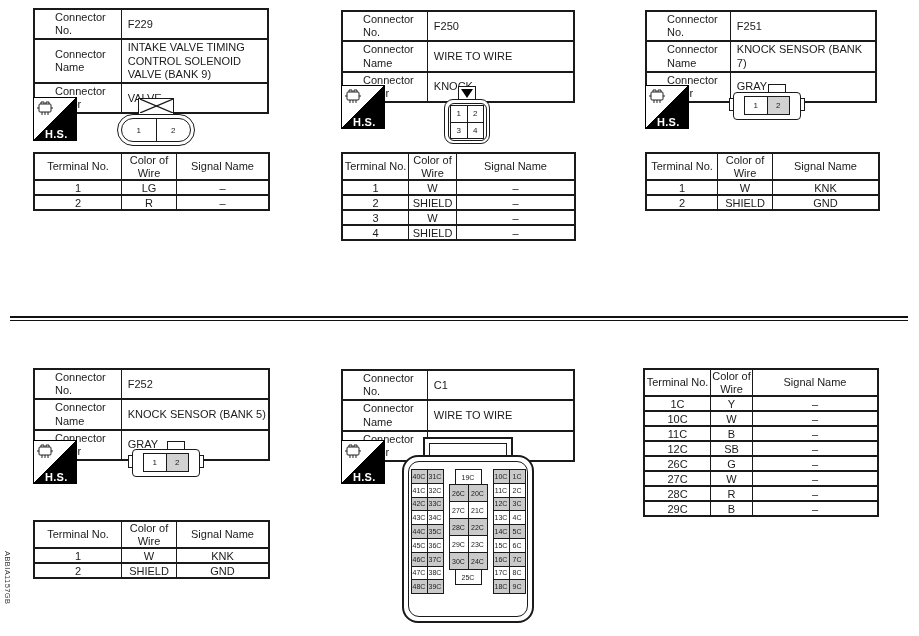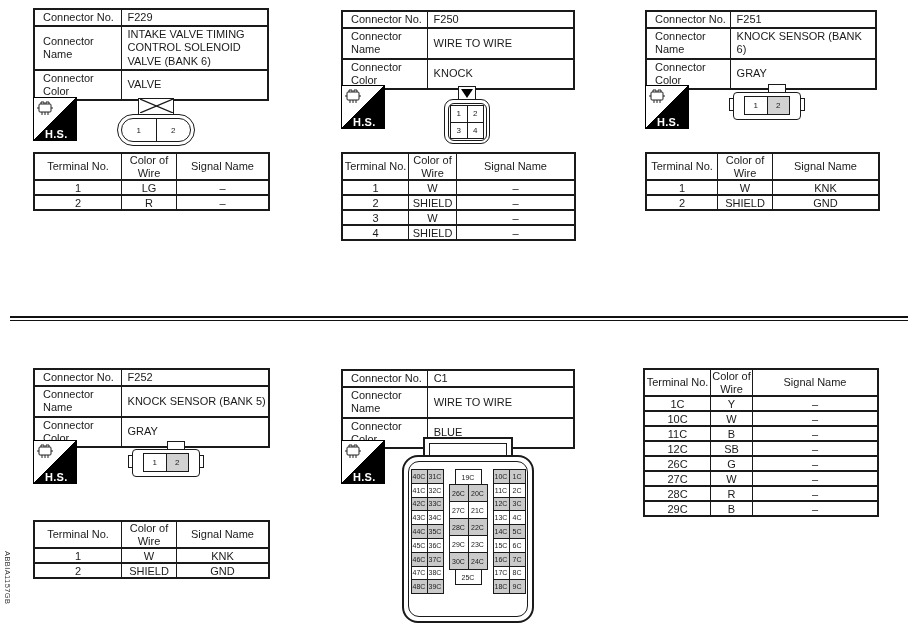--- a/index.html
+++ b/index.html
@@ -14,21 +14,21 @@
   table { border-collapse:separate; border-spacing:0; }
   .t { border:1px solid #1a1a1a; background:#fff; }
   .t td, .t th {
     border-top:1px solid #1a1a1a; border-bottom:1px solid #1a1a1a;
     border-right:1px solid #1a1a1a; border-left:0;
     font-size:11px; font-weight:normal; background:#fff;
   }
   .t td:first-child, .t th:first-child { border-left:1px solid #1a1a1a; }
 
   .info td { height:17px; vertical-align:middle; line-height:1.2; }
-  .info .lbl { padding:1px 2px 1px 8px; }
+  .info .lbl { padding:1px 2px 1px 20px; }
   .info .val { padding:1px 2px 1px 6px; }
 
   .term th { text-align:center; height:27px; line-height:1.15; padding:0 1px; vertical-align:middle; }
   .term td { text-align:center; height:15px; vertical-align:middle; }
 
   
   .hs {
     width:44px; height:44px; border:1.5px solid #000;
     background:linear-gradient(135deg,#ffffff 49.5%,#000000 50%);
     position:absolute;
@@ -147,21 +147,21 @@
       <col style="width:88px">
       <col style="width:148px">
     </colgroup>
   <tbody>
       <tr>
         <td class="lbl">Connector No.</td>
         <td class="val">F229</td>
       </tr>
   <tr>
         <td class="lbl">Connector Name</td>
-        <td class="val">INTAKE VALVE TIMING CONTROL SOLENOID VALVE (BANK 6)</td>
+        <td class="val">INTAKE VALVE TIMING CONTROL SOLENOID VALVE (BANK 9)</td>
       </tr>
   <tr>
         <td class="lbl">Connector Color</td>
         <td class="val">VALVE</td>
       </tr>
 </tbody>
   </table>
 
 <div class="hs" style="left:33px; top:97px;">
   <svg width="22" height="18" viewBox="0 0 22 18">
@@ -306,21 +306,21 @@
       <col style="width:85px">
       <col style="width:147px">
     </colgroup>
   <tbody>
       <tr>
         <td class="lbl">Connector No.</td>
         <td class="val">F251</td>
       </tr>
   <tr>
         <td class="lbl">Connector Name</td>
-        <td class="val">KNOCK SENSOR (BANK 6)</td>
+        <td class="val">KNOCK SENSOR (BANK 7)</td>
       </tr>
   <tr>
         <td class="lbl">Connector Color</td>
         <td class="val">GRAY</td>
       </tr>
 </tbody>
   </table>
 
 <div class="hs" style="left:645px; top:85px;">
   <svg width="22" height="18" viewBox="0 0 22 18">

